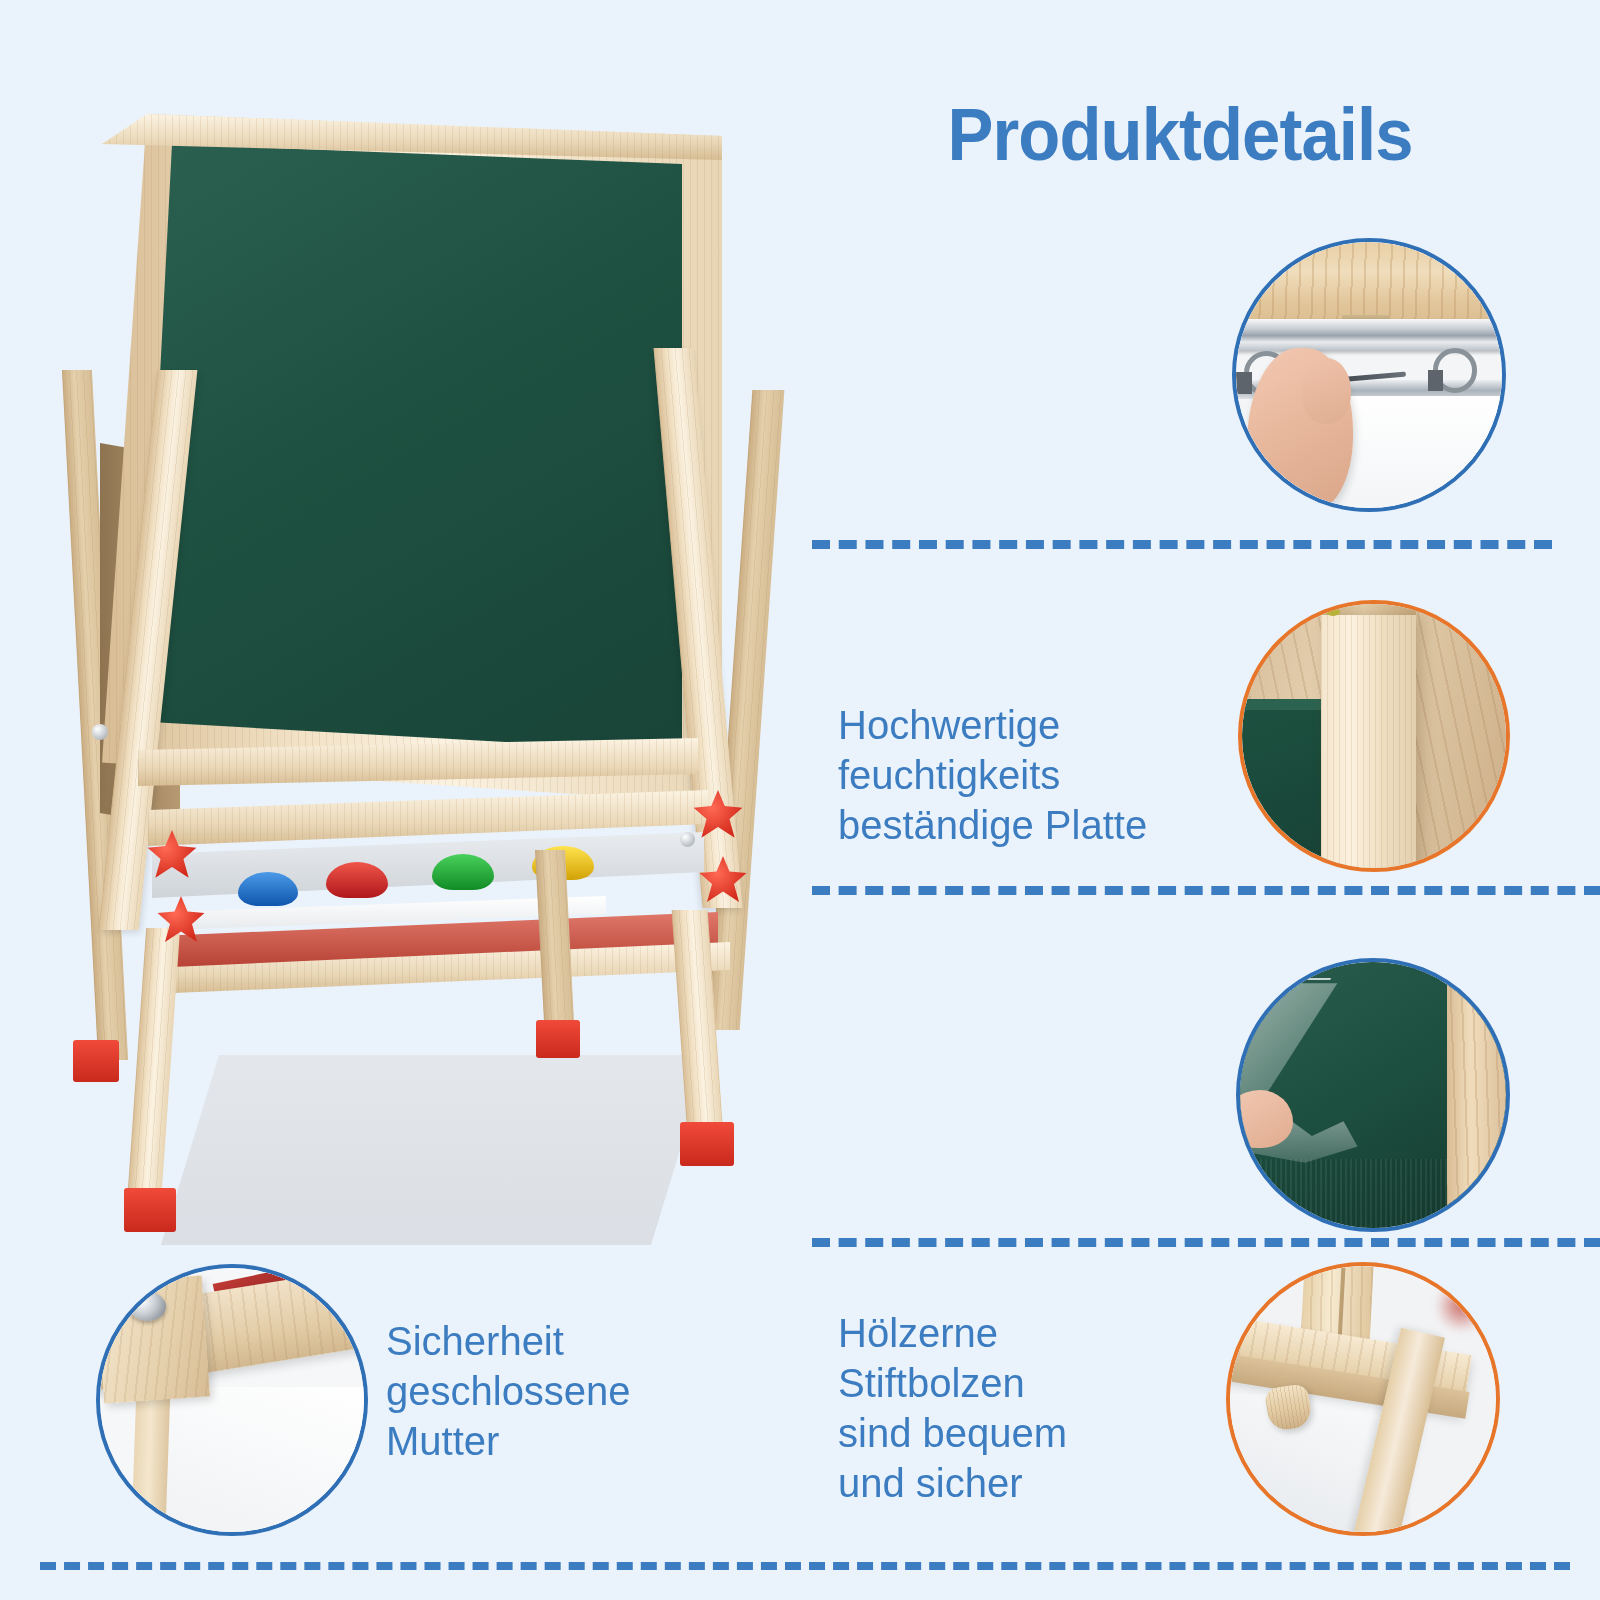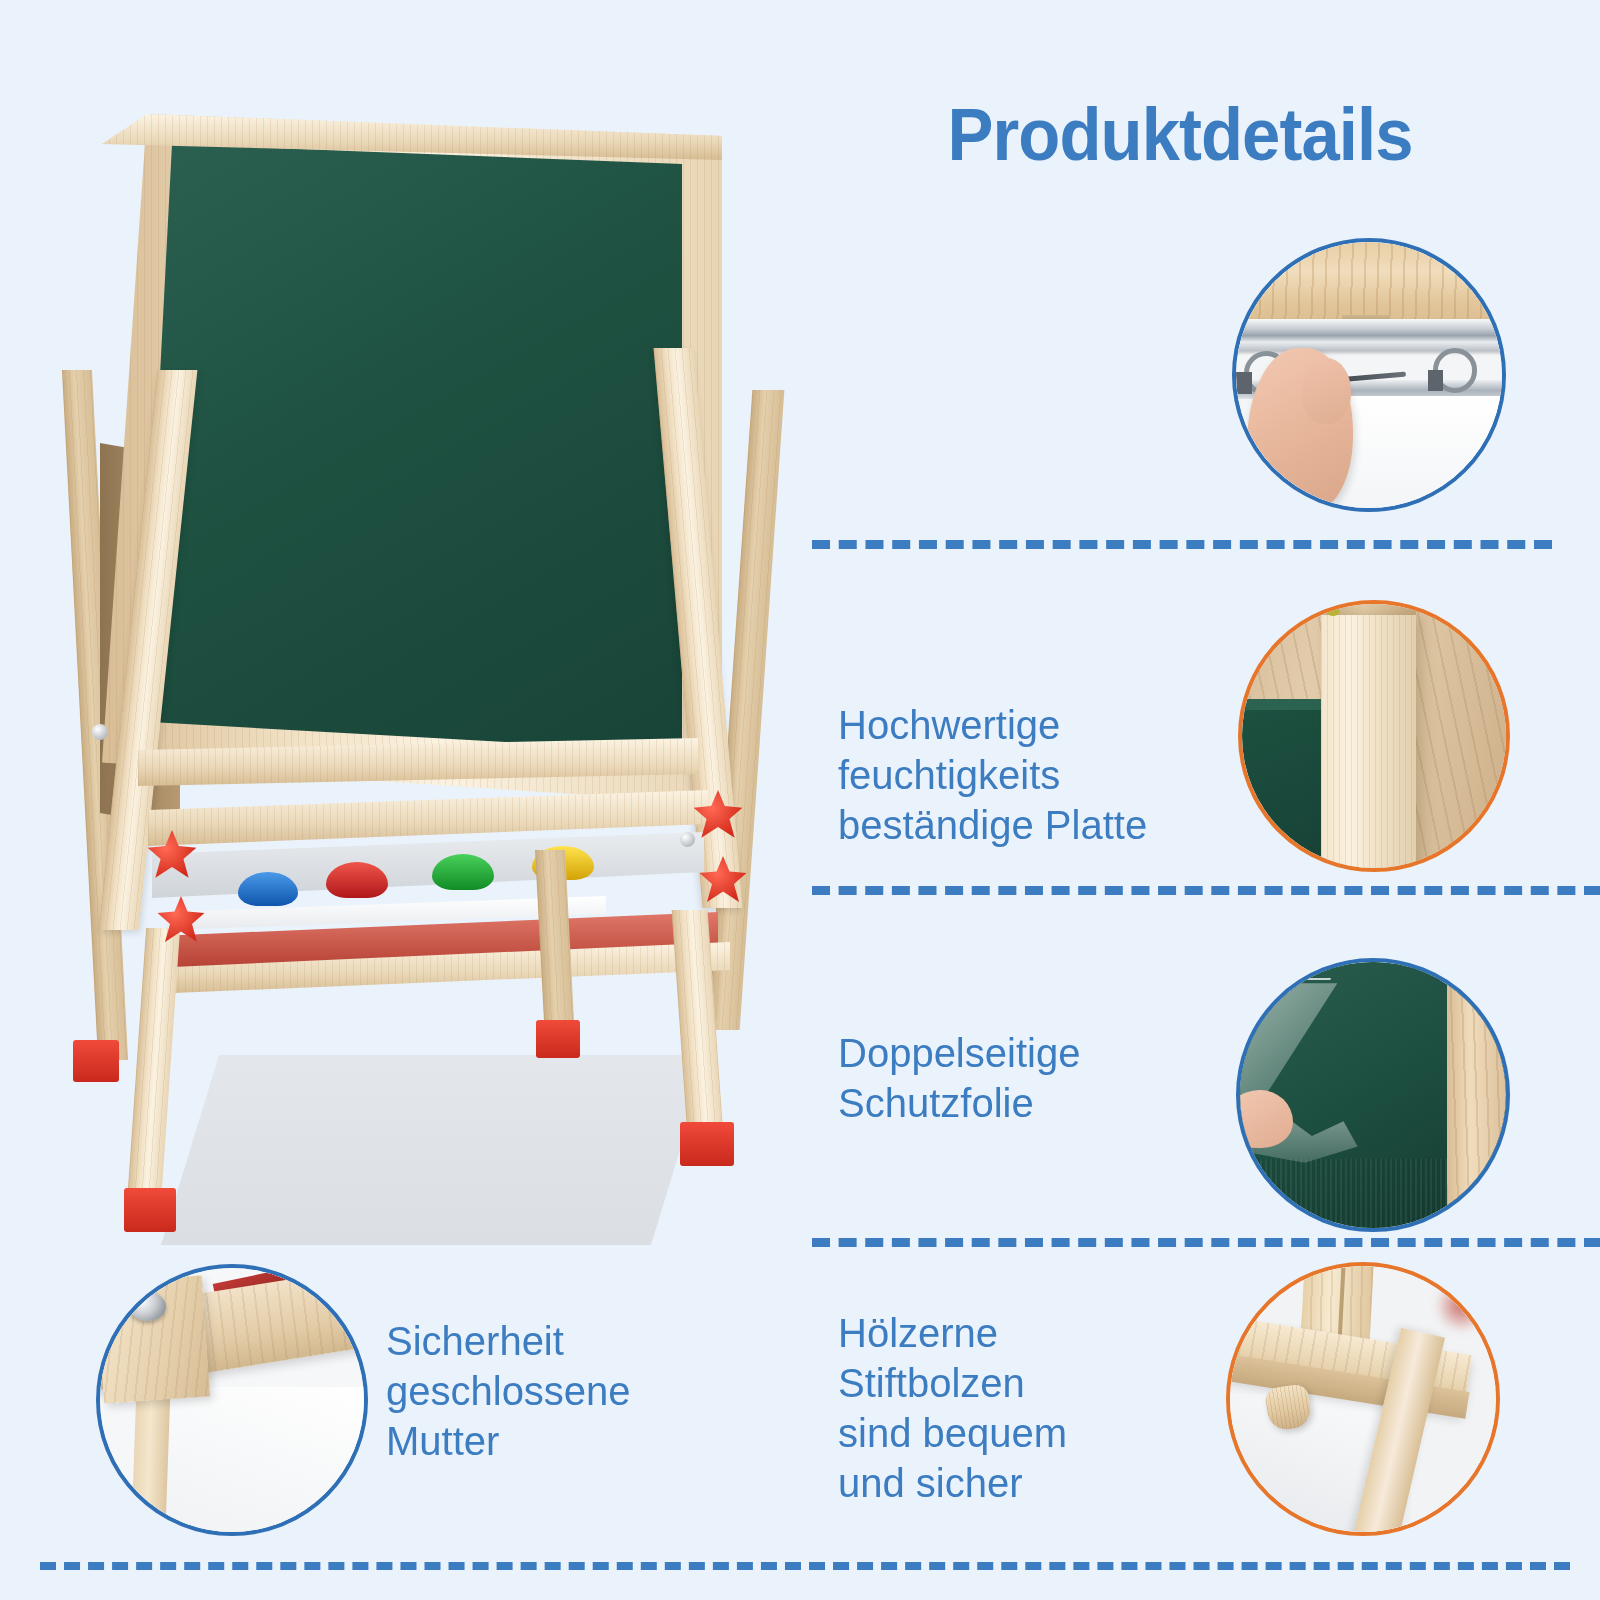--- a/index.html
+++ b/index.html
@@ -428,22 +428,20 @@
         <div class="greenedge"></div>
         <div class="posttop"></div>
         <div class="post"></div>
         <div class="screw"></div>
       </div>
     </div>
   </div>
 
   <div class="divider" style="left:812px;top:886px;width:790px;"></div>
 
-  <div class="feat-text" style="left:838px;top:1028px;width:380px;">Doppelseitige
-Schutzfolie</div>
 
   <div class="circle blue" style="left:1236px;top:958px;width:274px;height:274px;">
     <div class="inner">
       <div class="sc-film">
         <div class="boardg"></div>
         <div class="texture"></div>
         <div class="woodstrip"></div>
         <div class="film"></div>
         <div class="filmedge"></div>
         <div class="film2"></div>

